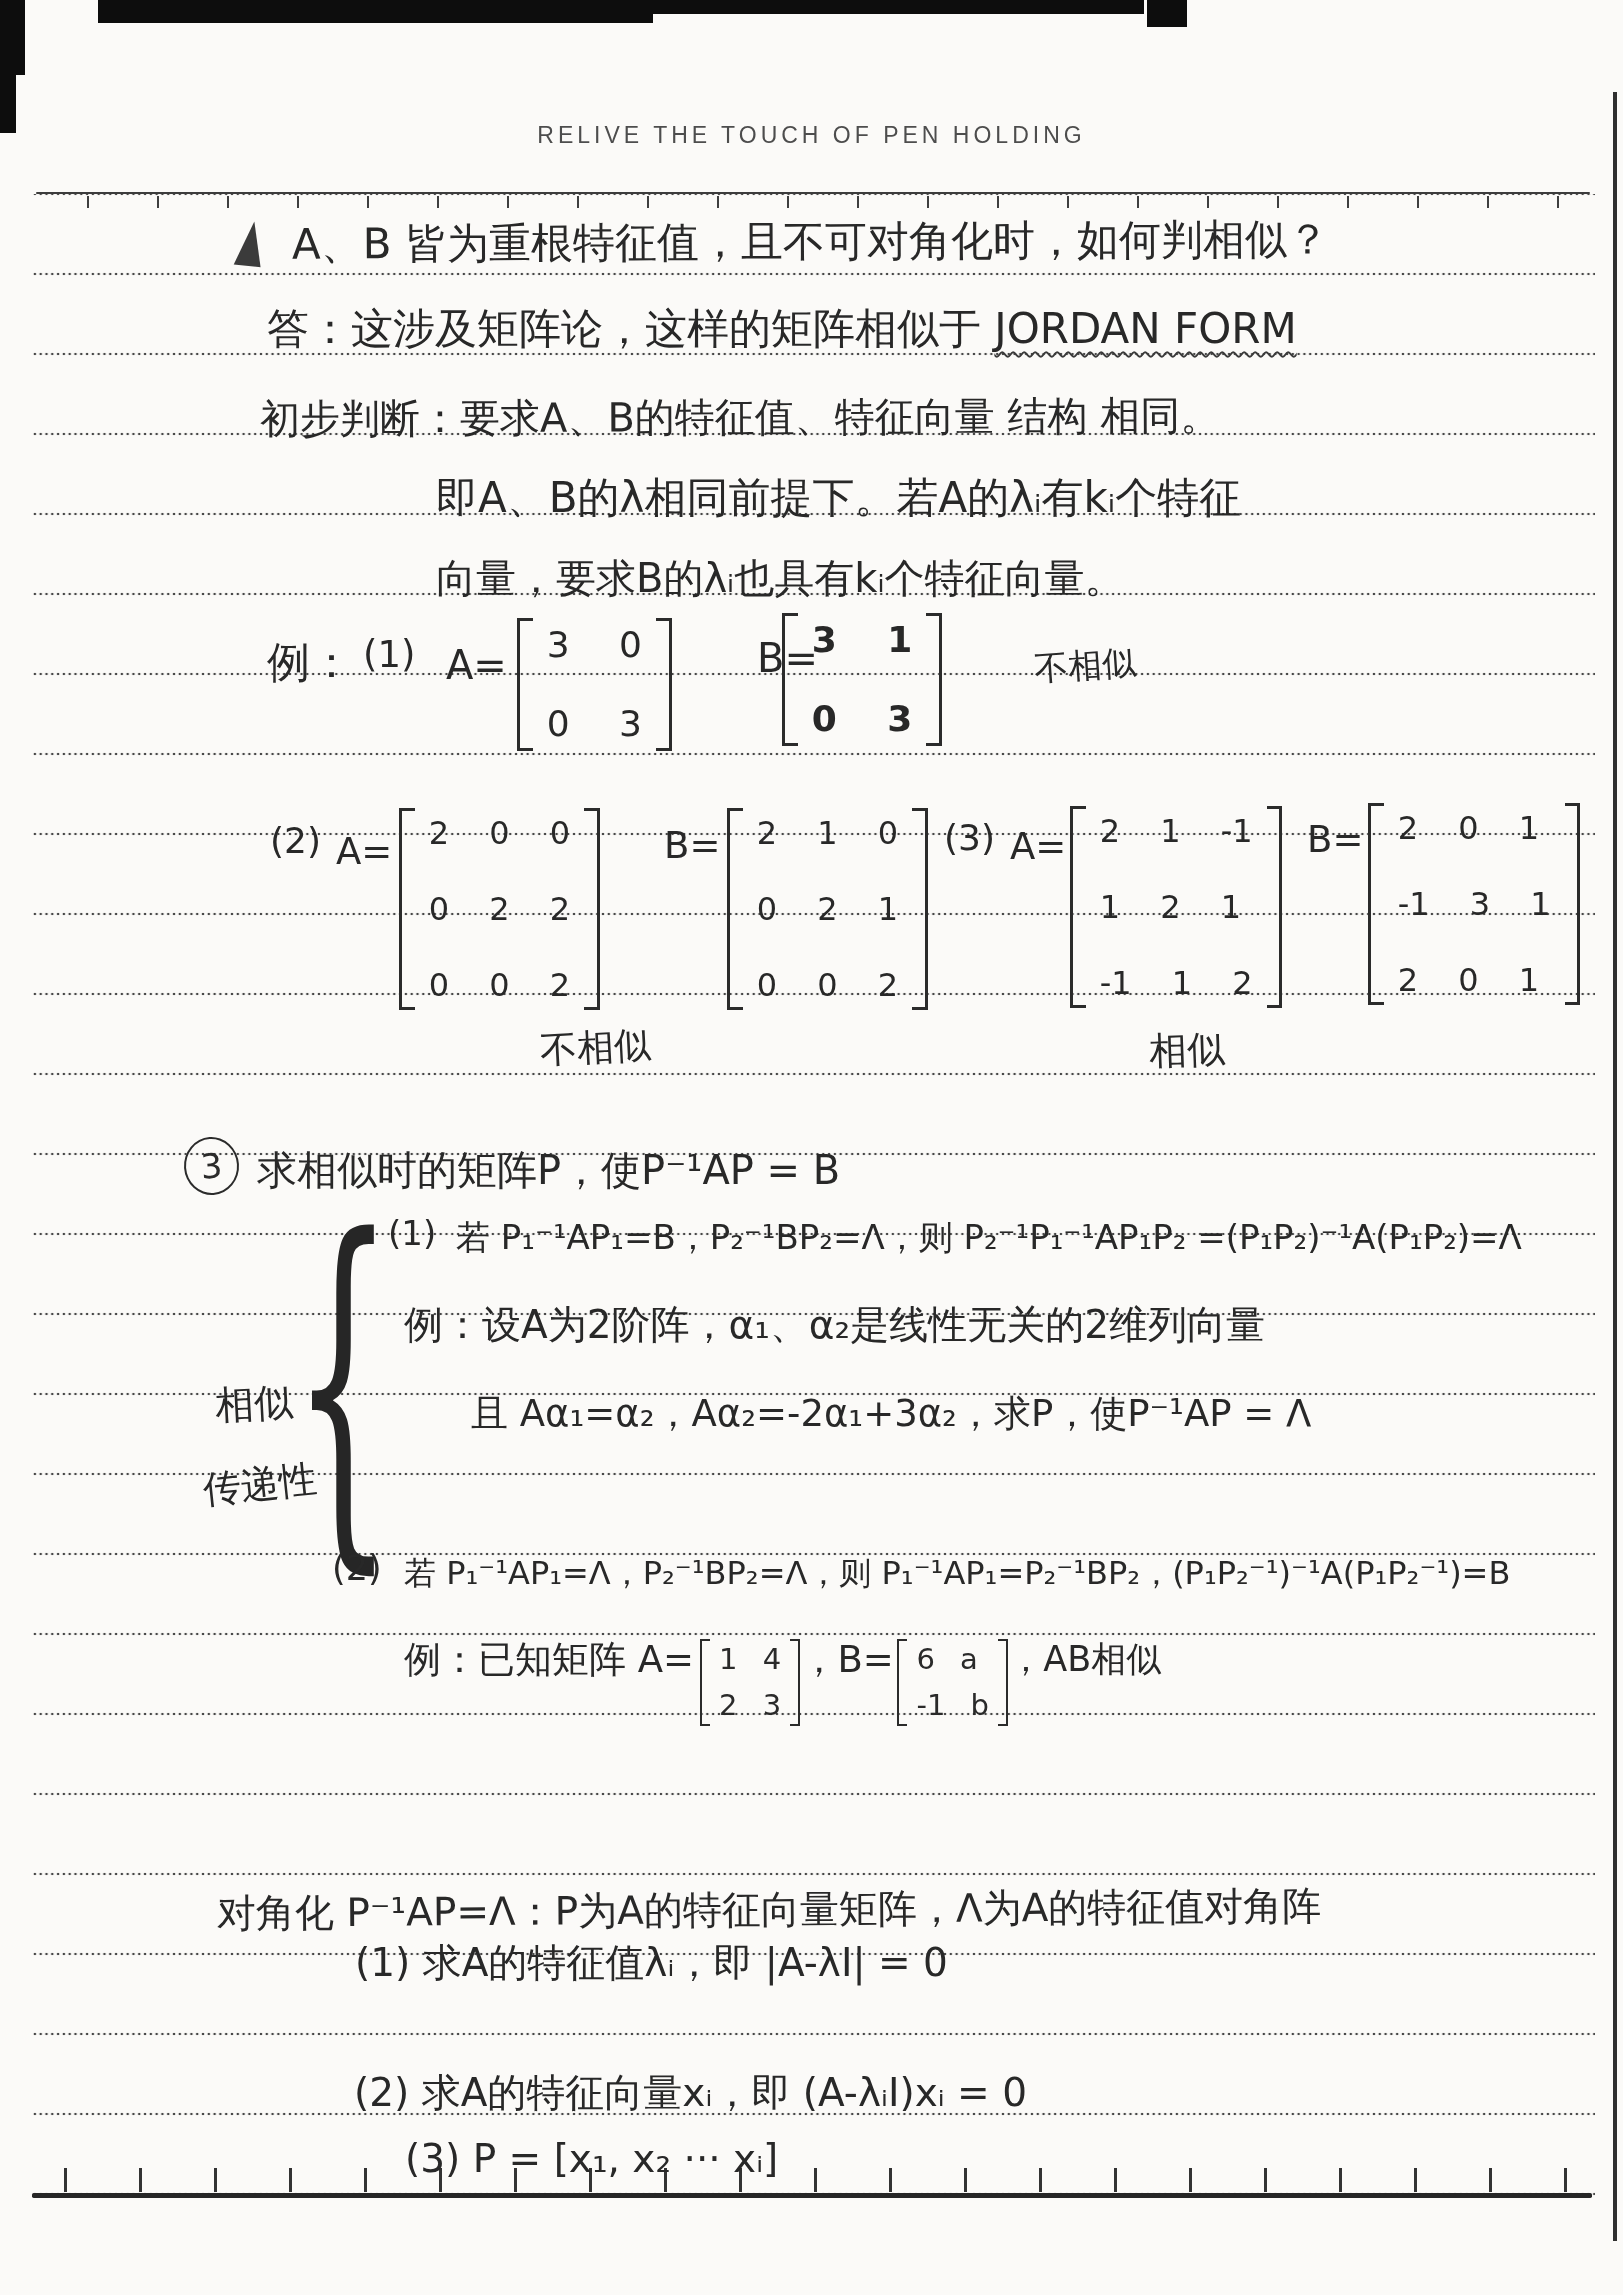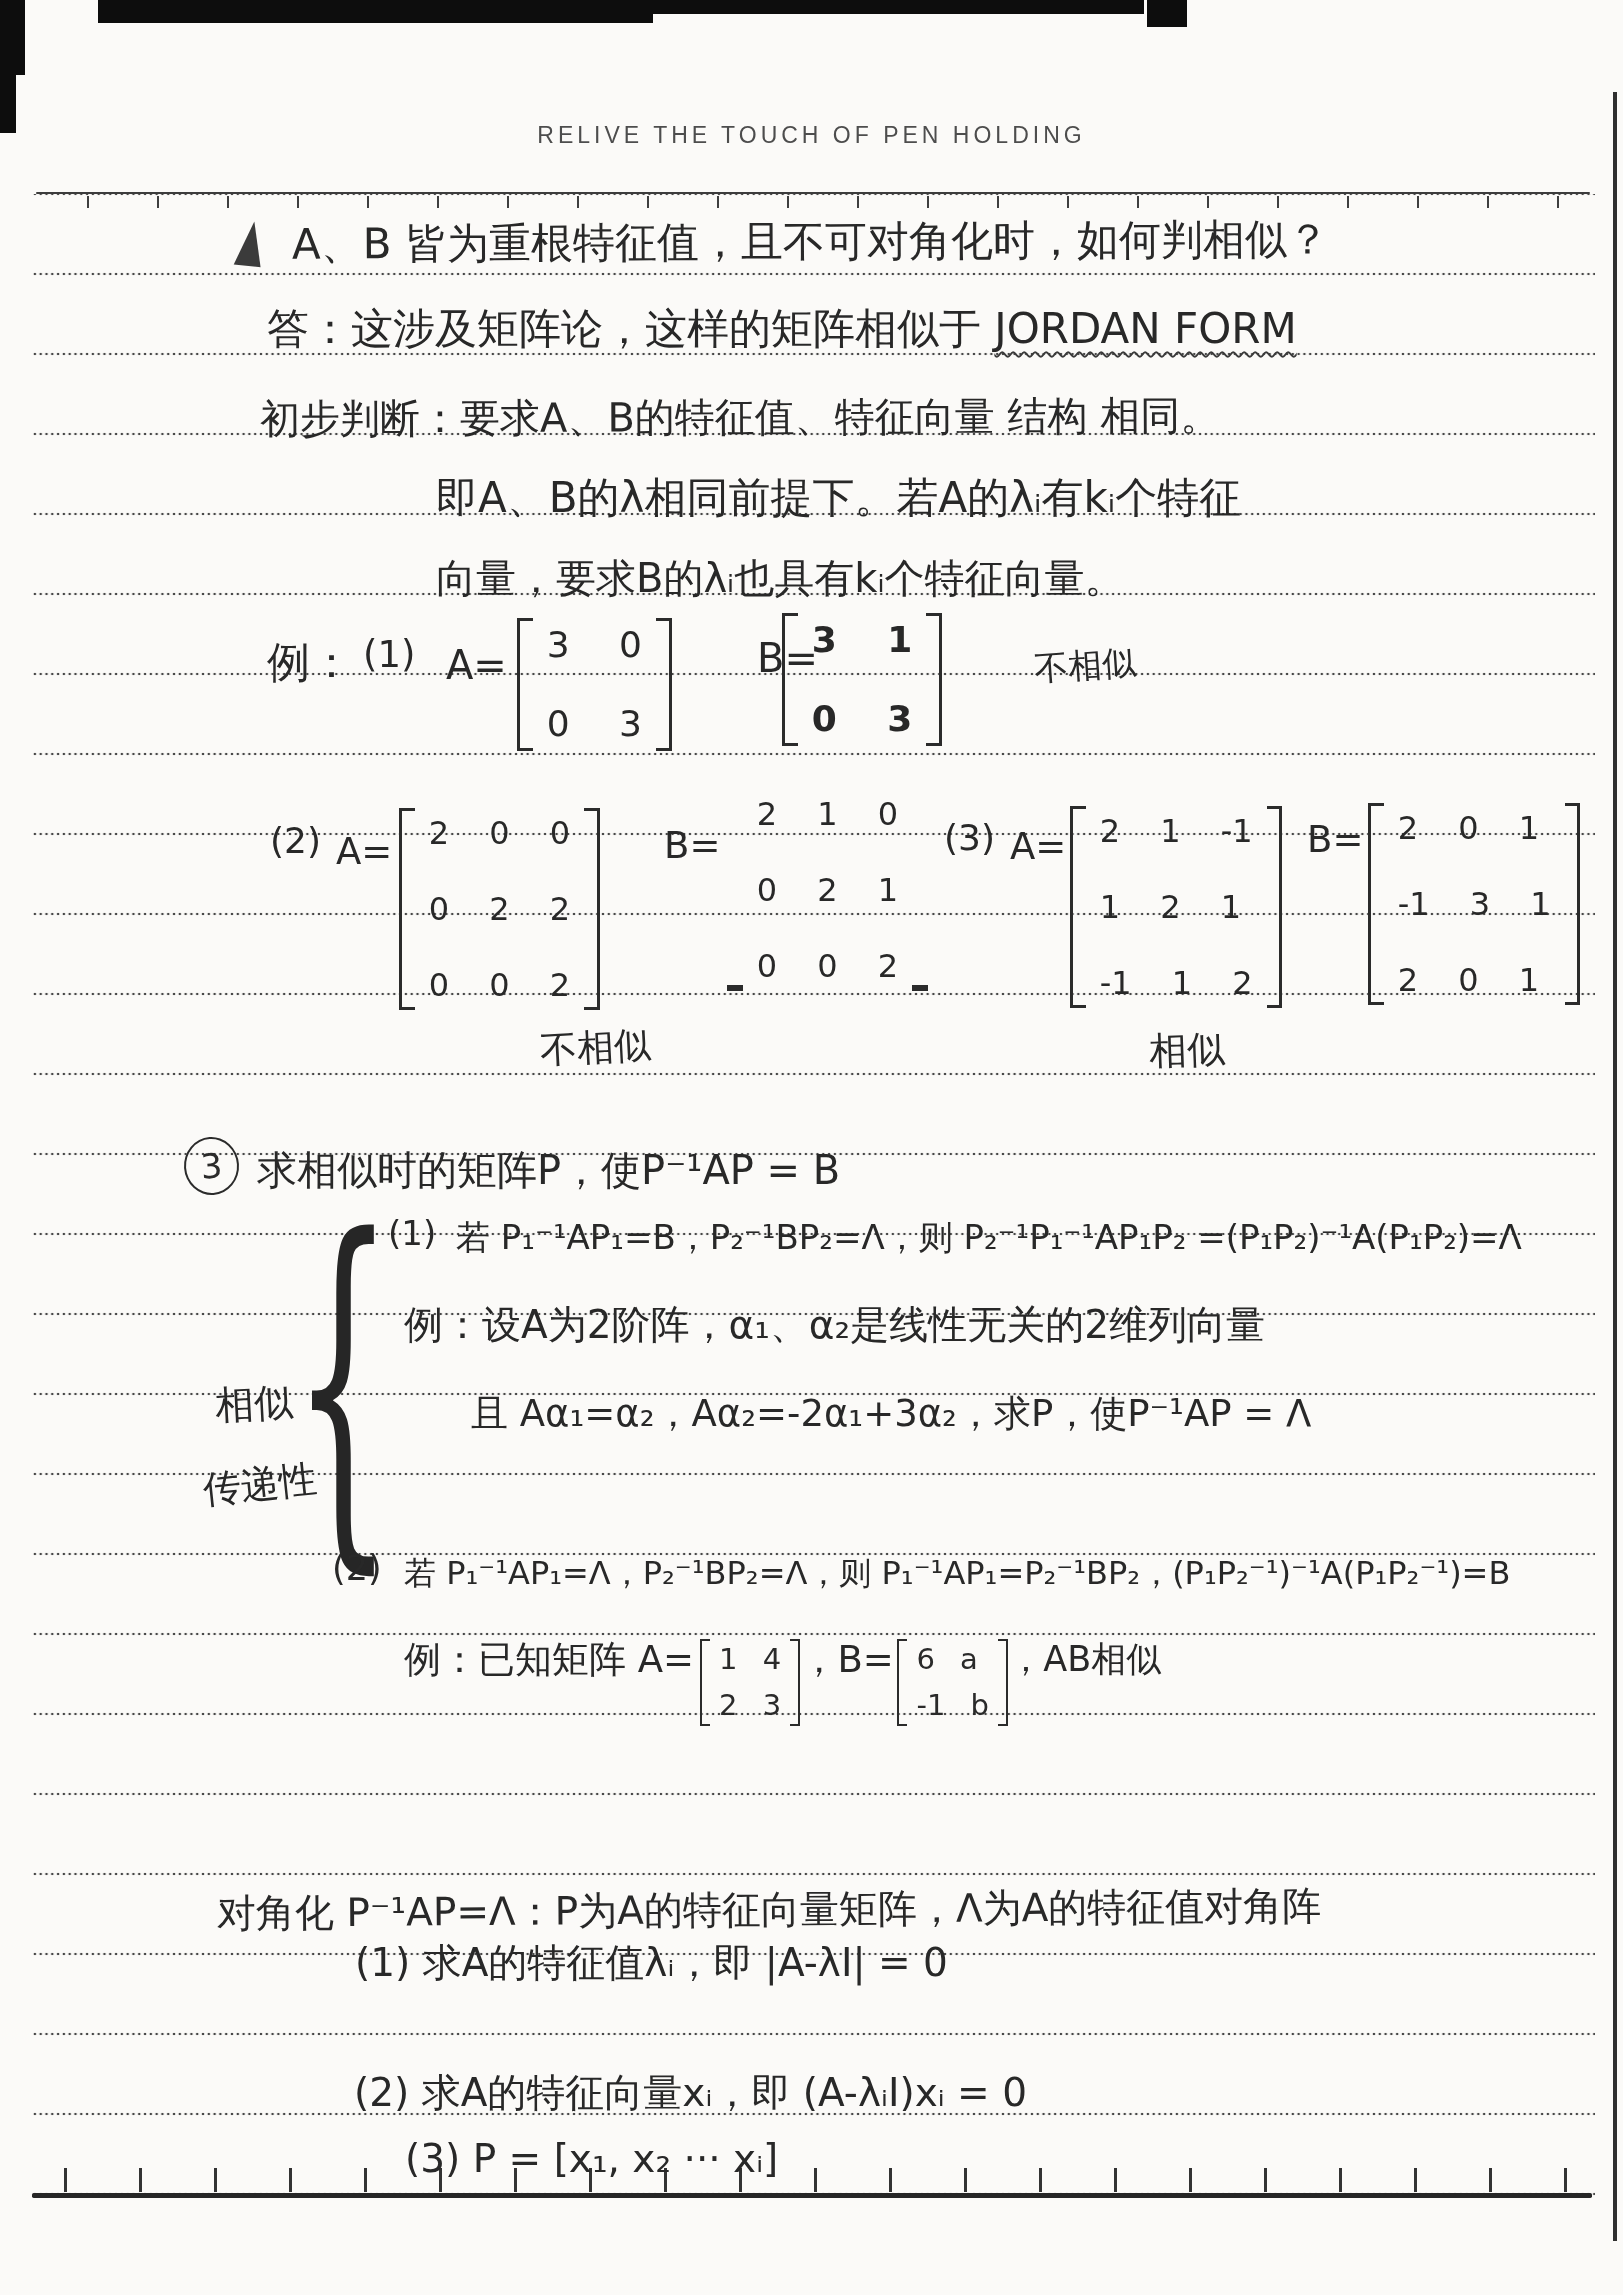--- a/index.html
+++ b/index.html
@@ -115,21 +115,21 @@
   <div class="hl mx mx3" style="left:399px;top:808px;">
     <span class="bl"></span>
     <span class="cells">
       <span class="mrow">2 0 0</span>
       <span class="mrow">0 2 2</span>
       <span class="mrow">0 0 2</span>
     </span>
     <span class="br"></span>
   </div>
   <div class="hl" style="left:664px;top:825px;font-size:37px;">B=</div>
-  <div class="hl mx mx3" style="left:727px;top:789px;align-items:flex-end;">
+  <div class="hl mx mx3" style="left:727px;top:808px;">
     <span class="bl"></span>
     <span class="cells">
       <span class="mrow">2 1 0</span>
       <span class="mrow">0 2 1</span>
       <span class="mrow">0 0 2</span>
     </span>
     <span class="br"></span>
   </div>
   <div class="hl" style="left:944px;top:817px;font-size:36px;">(3)</div>
   <div class="hl" style="left:1010px;top:826px;font-size:37px;">A=</div>

